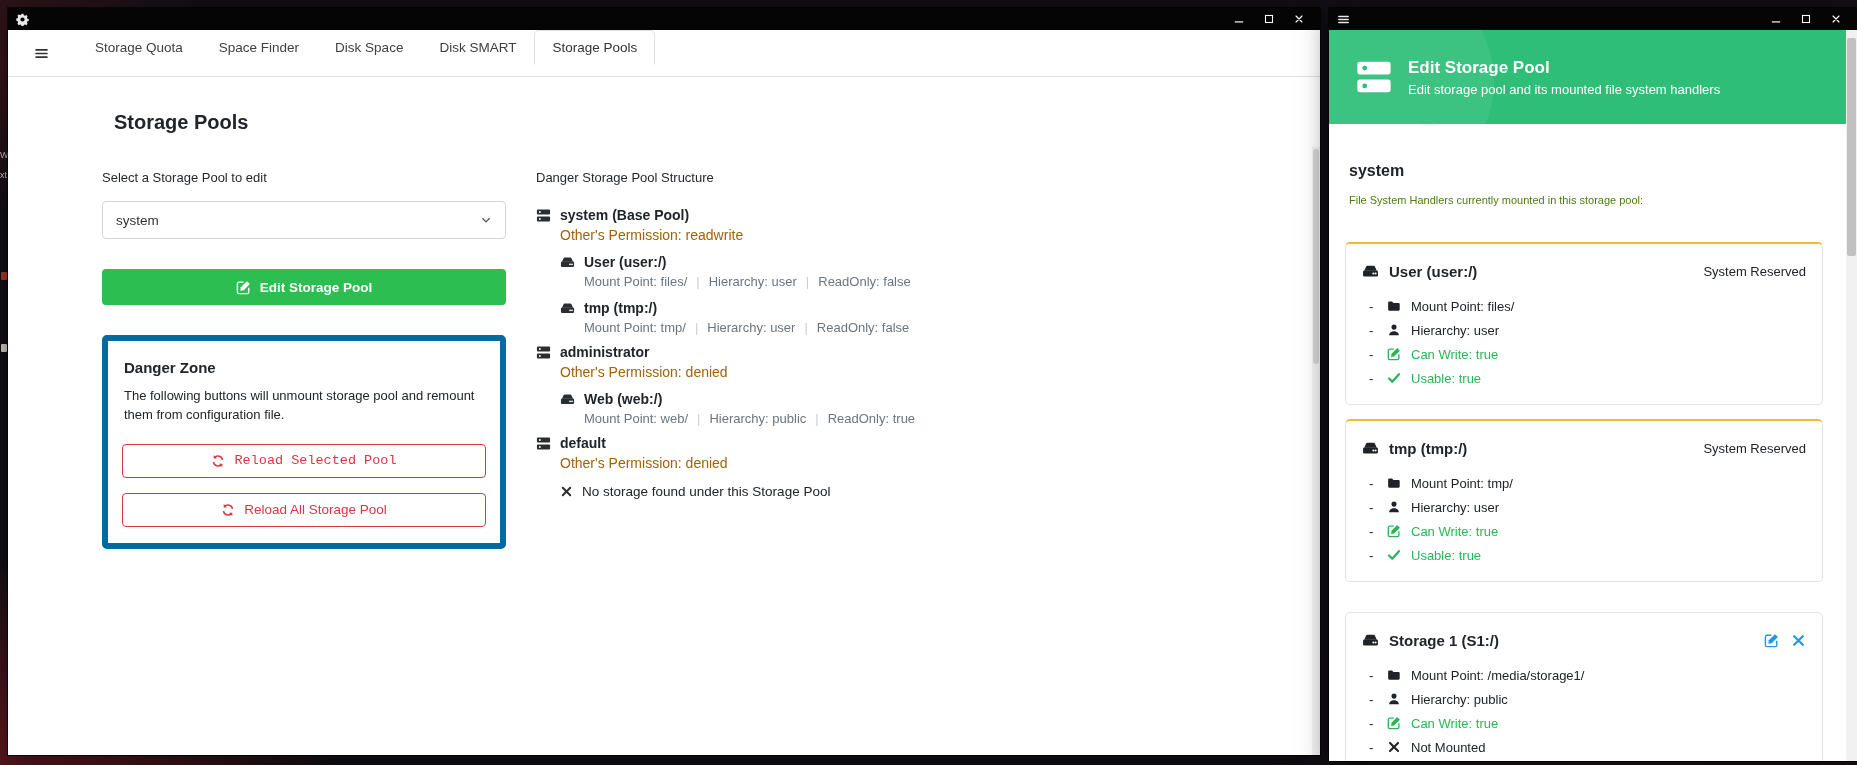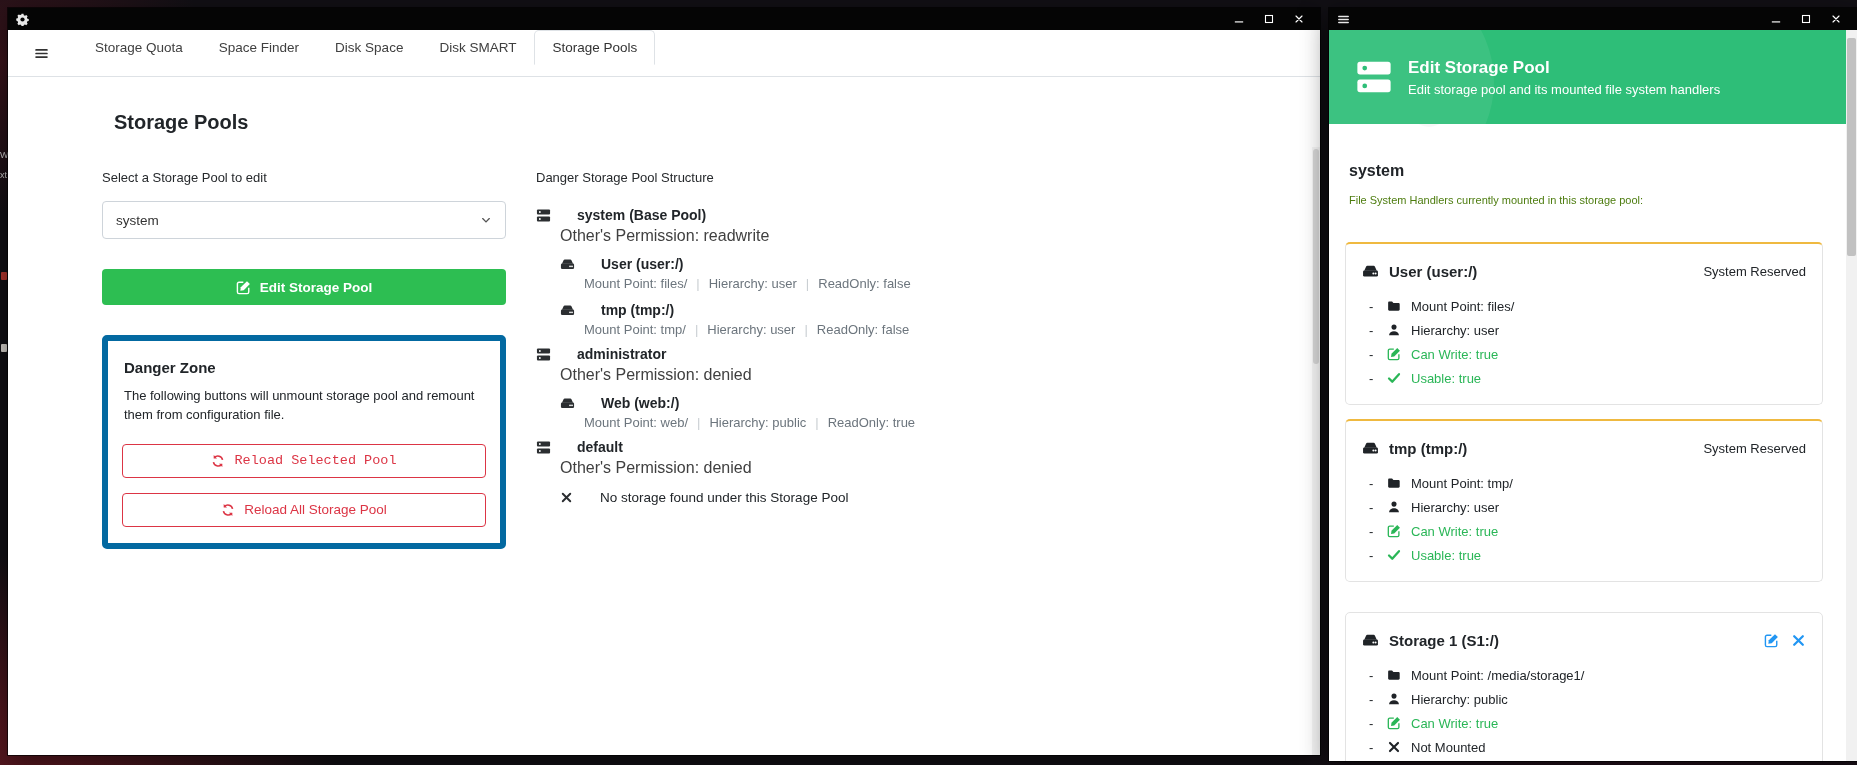--- a/index.html
+++ b/index.html
@@ -53,28 +53,28 @@
   .danger-card { margin-top:30px; border:6px solid #0369a1; border-radius:5px; padding:16px 14px; }
   .danger-title { font-size:15px; font-weight:700; color:#212529; margin:2px 2px 11px; }
   .danger-desc { font-size:13px; color:#212529; line-height:1.45; margin:0 2px; }
   .btn-outline { width:100%; height:34px; border:1px solid #dc3545; color:#dc3545; background:#fff; border-radius:4px; display:flex; align-items:center; justify-content:center; gap:9px; font-size:13.5px; }
   .btn-outline .bicon { width:14px; height:14px; color:#dc3545; display:inline-block; }
   .btn-outline.first { margin-top:19px;font-family:Liberation Mono, monospace; }
   .btn-outline + .btn-outline { margin-top:15px; }
 
   .tree { margin-top:20px; }
   .pool + .pool { margin-top:7px; }
-  .pool-head, .child-head { display:flex; align-items:center; gap:26px; height:20px; }
+  .pool-head, .child-head { display:flex; align-items:center; gap:9px; height:20px; }
   .ticon { width:15px; height:15px; color:#2b2e31; display:inline-block; flex:none; }
   .pool-name { font-size:14px; font-weight:700; color:#212529; white-space:nowrap; }
-  .pool-perm { font-size:16px; color:#404040; margin-left:24px; margin-top:2px; }
+  .pool-perm { font-size:14px; color:#a16207; margin-left:24px; margin-top:2px; }
   .child { margin-left:24px; margin-top:9px; }
   .child-details { margin-left:24px; margin-top:2px; display:flex; font-size:13px; color:#6c757d; white-space:nowrap; }
   .detail-seg + .detail-seg::before { content:"|"; color:#c9ced2; margin:0 9px; }
-  .empty-row { margin-left:24px; margin-top:13px; display:flex; align-items:center; gap:27px; font-size:13.5px; color:#212529; }
+  .empty-row { margin-left:24px; margin-top:13px; display:flex; align-items:center; gap:9px; font-size:13.5px; color:#212529; }
   .empty-row .ticon { width:13px; height:13px; }
 
   .main-scroll { position:absolute; top:70px; right:0; bottom:0; width:8px; background:#f4f4f4; }
   .main-thumb { position:absolute; left:1px; right:1px; top:2px; height:215px; background:#d6d6d6; border-radius:4px; }
 
   
   .banner { height:94px; background:#2ebe78; color:#fff; display:flex; align-items:center; gap:15px; padding:0 26px; position:relative; overflow:hidden; }
   .banner-circle { position:absolute; width:220px; height:220px; border-radius:50%; background:rgba(255,255,255,.07); left:-55px; top:-58px; }
   .banner-icon { width:38px; height:38px; color:#fff; --dot:#2ebe78; display:inline-block; position:relative; z-index:1; }
   .banner-title { font-size:17px; font-weight:700; position:relative; z-index:1; }

